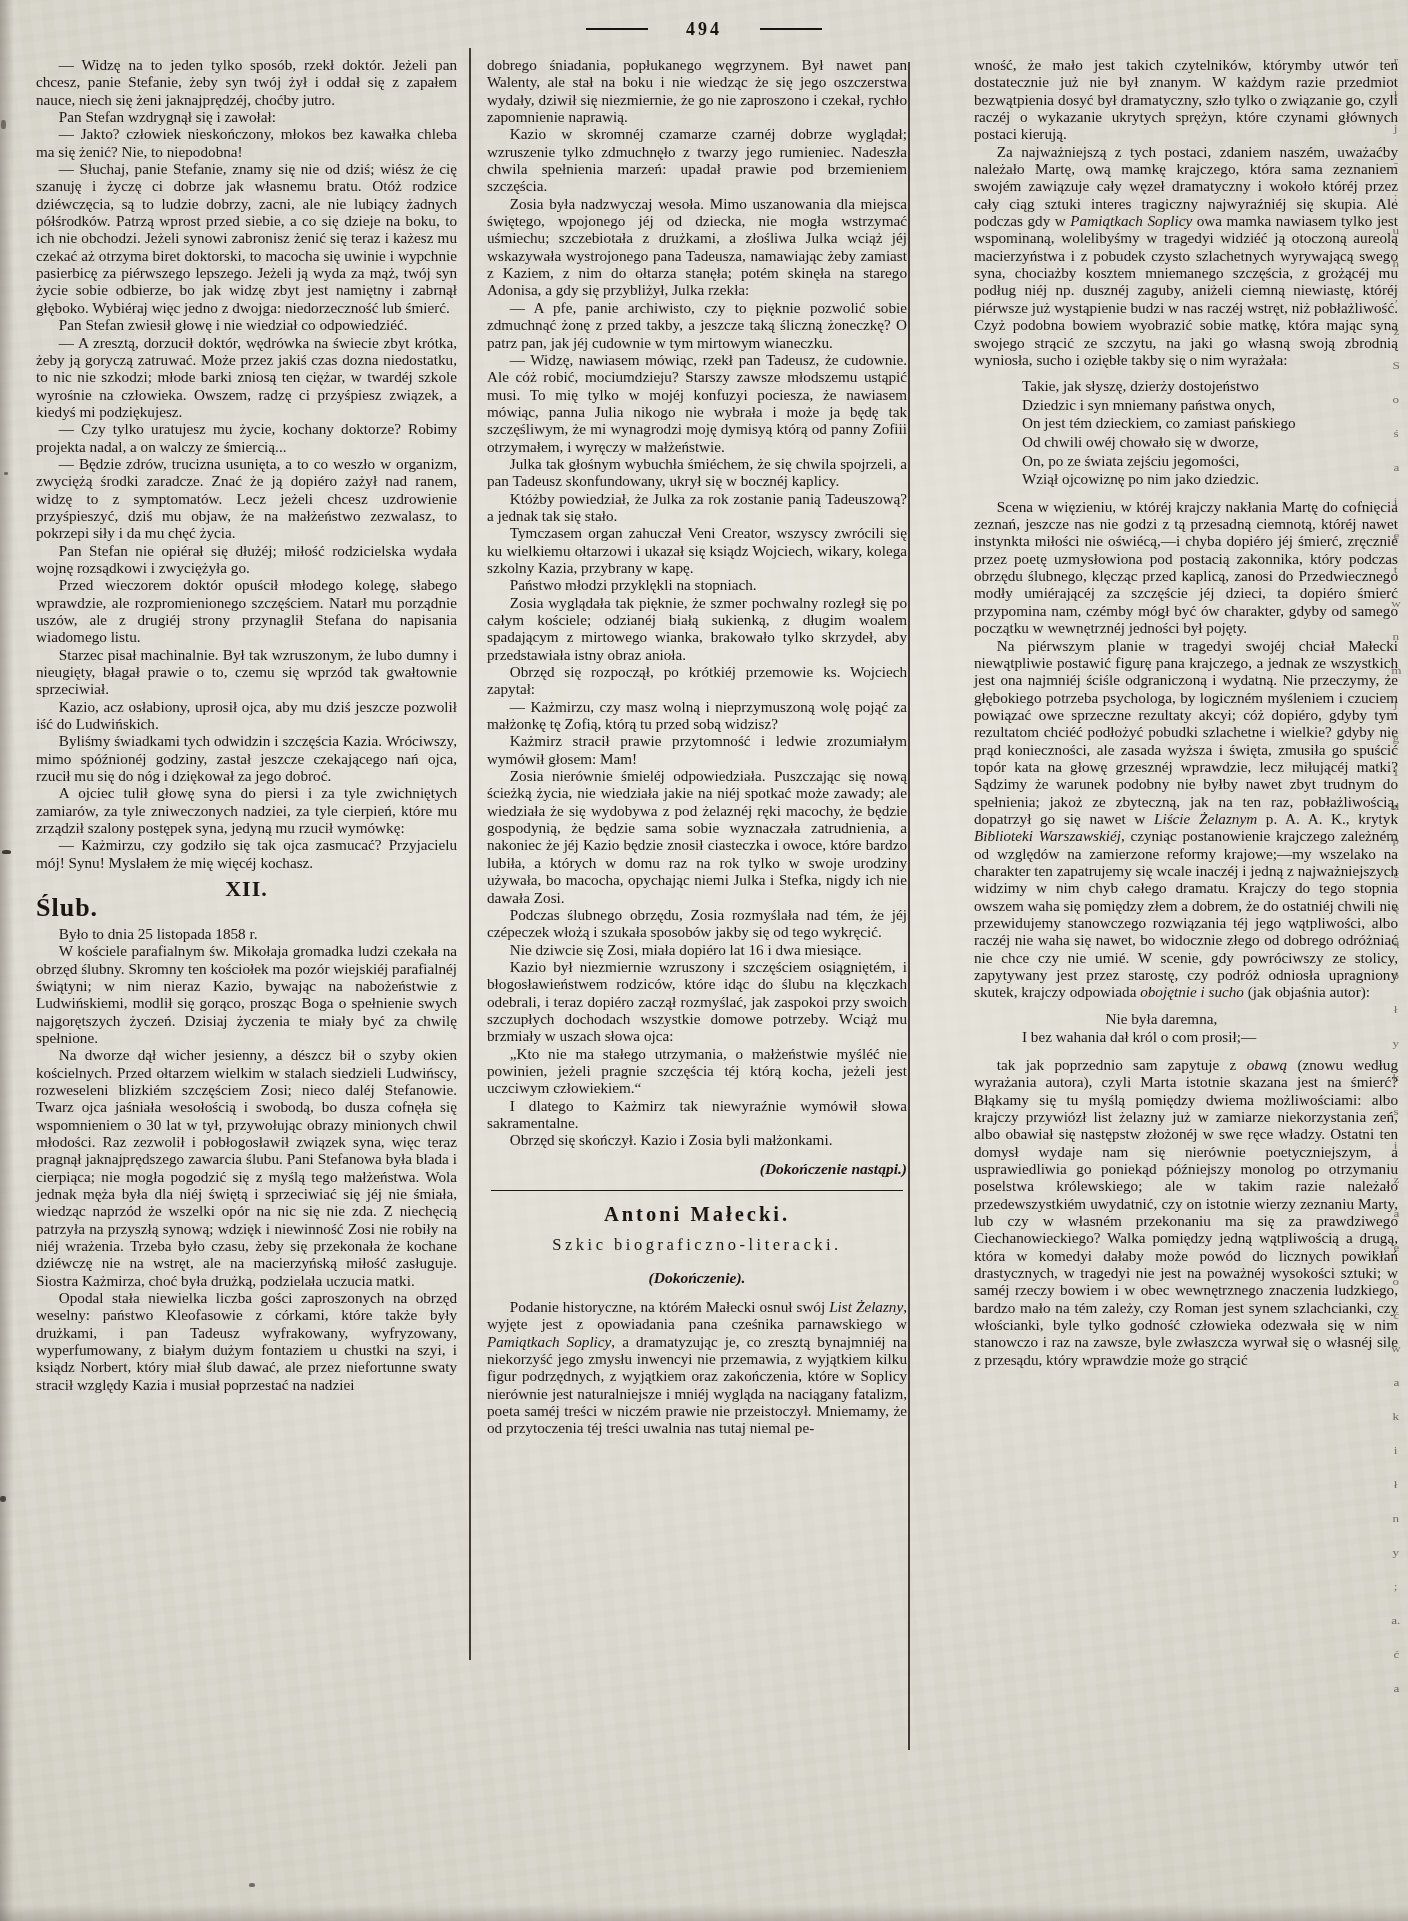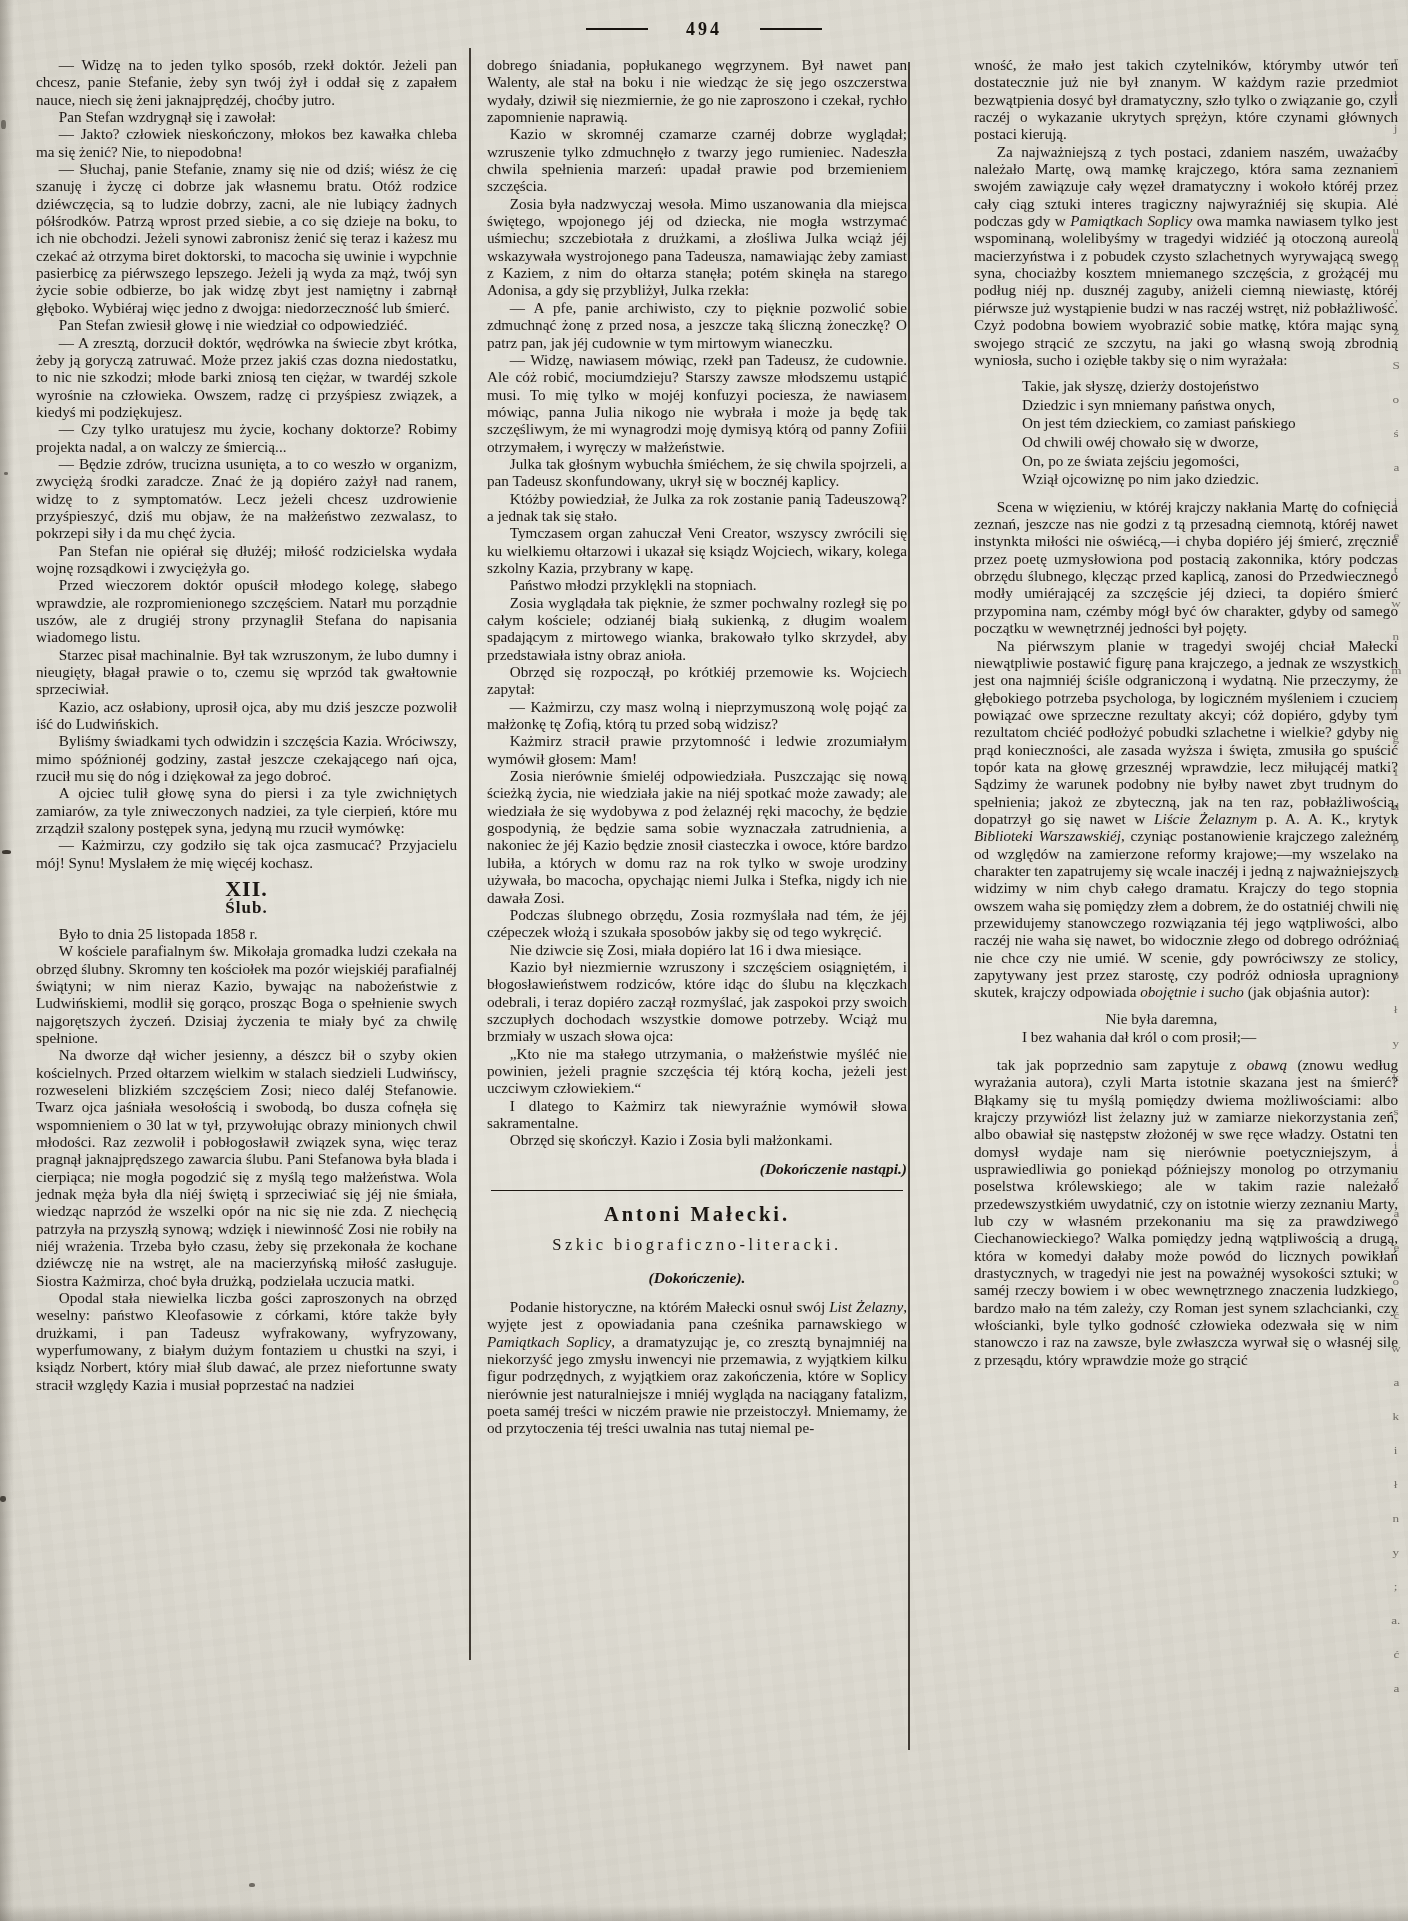--- a/index.html
+++ b/index.html
@@ -31,21 +31,21 @@
   #col0{left:36px;width:421px;}
   #col1{left:487px;width:420px;}
   #col2{left:942px;width:424px;margin-left:32px;}
   .divider{position:absolute;width:2px;background:#262019;opacity:.85;}
   #div0{left:469px;top:48px;height:1612px;}
   #div1{left:908px;top:62px;height:1688px;}
   .col p{margin:0;}
   .b-p{text-indent:1.5em;}
   .b-cont{text-indent:0;}
   .b-chnum{text-align:center;font-weight:bold;font-size:22px;margin:9px 0 1px;letter-spacing:1px;}
-  .b-chtitle{text-align:center;font-weight:bold;font-size:17px;margin:0 0 9px;letter-spacing:1px;}
+  .b-chtitle{text-align:left;font-weight:bold;font-size:26px;margin:0 0 9px;letter-spacing:1px;}
   .b-note{text-align:right;font-style:italic;font-weight:bold;font-size:15.5px;margin:11px 0 13px;text-indent:0;}
   .b-rule{height:0;border-top:1.6px solid #1c1711;margin:0 4px 15px;}
   .b-arttitle{text-align:center;font-weight:bold;font-size:20.5px;letter-spacing:3px;margin:4px 16px 13px;}
   .b-artsub{text-align:center;font-size:16.5px;letter-spacing:3.5px;margin:0 0 15px;}
   .b-artnote{text-align:center;font-style:italic;font-weight:bold;font-size:15.5px;margin:0 0 12px;text-indent:0;}
   .b-verse{white-space:pre-wrap;text-align:left;margin:9px 0 9px 48px;line-height:18.6px;}
   
   .bleed{
     position:absolute;right:2px;top:54px;width:20px;height:1640px;
     display:flex;flex-direction:column;align-items:center;justify-content:space-between;
@@ -97,21 +97,21 @@
     <p class="b-p">Było to dnia 25 listopada 1858 r.</p>
     <p class="b-p">W kościele parafialnym św. Mikołaja gromadka ludzi czekała na obrzęd ślubny. Skromny ten kościołek ma pozór wiejskiéj parafialnéj świątyni; w nim nieraz Kazio, bywając na nabożeństwie z Ludwińskiemi, modlił się gorąco, prosząc Boga o spełnienie swych najgorętszych życzeń. Dzisiaj życzenia te miały być za chwilę spełnione.</p>
     <p class="b-p">Na dworze dął wicher jesienny, a dészcz bił o szyby okien kościelnych. Przed ołtarzem wielkim w stalach siedzieli Ludwińscy, rozweseleni blizkiém szczęściem Zosi; nieco daléj Stefanowie. Twarz ojca jaśniała wesołością i swobodą, bo dusza cofnęła się wspomnieniem o 30 lat w tył, przywołując obrazy minionych chwil młodości. Raz zezwolił i pobłogosławił związek syna, więc teraz pragnął jaknajprędszego zawarcia ślubu. Pani Stefanowa była blada i cierpiąca; nie mogła pogodzić się z myślą tego małżeństwa. Wola jednak męża była dla niéj świętą i sprzeciwiać się jéj nie śmiała, wiedząc naprzód że wszelki opór na nic się nie zda. Z niechęcią patrzyła na przyszłą synową; wdzięk i niewinność Zosi nie robiły na niéj wrażenia. Trzeba było czasu, żeby się przekonała że kochane dziéwczę nie na wstręt, ale na macierzyńską miłość zasługuje. Siostra Każmirza, choć była drużką, podzielała uczucia matki.</p>
     <p class="b-p">Opodal stała niewielka liczba gości zaproszonych na obrzęd weselny: państwo Kleofasowie z córkami, które także były drużkami, i pan Tadeusz wyfrakowany, wyfryzowany, wyperfumowany, z białym dużym fontaziem u chustki na szyi, i ksiądz Norbert, który miał ślub dawać, ale przez niefortunne swaty stracił względy Kazia i musiał poprzestać na nadziei</p>
   </div>
 <div id="div0" class="divider"></div>
 <div id="col1" class="col">
     <p class="b-cont">dobrego śniadania, popłukanego węgrzynem. Był nawet pan Walenty, ale stał na boku i nie wiedząc że się jego oszczerstwa wydały, dziwił się niezmiernie, że go nie zaproszono i czekał, rychło zapomnienie naprawią.</p>
     <p class="b-p">Kazio w skromnéj czamarze czarnéj dobrze wyglądał; wzruszenie tylko zdmuchnęło z twarzy jego rumieniec. Nadeszła chwila spełnienia marzeń: upadał prawie pod brzemieniem szczęścia.</p>
     <p class="b-p">Zosia była nadzwyczaj wesoła. Mimo uszanowania dla miejsca świętego, wpojonego jéj od dziecka, nie mogła wstrzymać uśmiechu; szczebiotała z drużkami, a złośliwa Julka wciąż jéj wskazywała wystrojonego pana Tadeusza, namawiając żeby zamiast z Kaziem, z nim do ołtarza stanęła; potém skinęła na starego Adonisa, a gdy się przybliżył, Julka rzekła:</p>
-    <p class="b-p">— A pfe, panie archiwisto, czy to pięknie pozwolić sobie zdmuchnąć żonę z przed nosa, a jeszcze taką śliczną żoneczkę? O patrz pan, jak jéj cudownie w tym mirtowym wianeczku.</p>
+    <p class="b-p">— A pfe, panie archiwisto, czy to pięknie pozwolić sobie zdmuchnąć żonę z przed takby, a jeszcze taką śliczną żoneczkę? O patrz pan, jak jéj cudownie w tym mirtowym wianeczku.</p>
     <p class="b-p">— Widzę, nawiasem mówiąc, rzekł pan Tadeusz, że cudownie. Ale cóż robić, mociumdzieju? Starszy zawsze młodszemu ustąpić musi. To mię tylko w mojéj konfuzyi pociesza, że nawiasem mówiąc, panna Julia nikogo nie wybrała i może ja będę tak szczęśliwym, że mi wynagrodzi moję dymisyą którą od panny Zofiii otrzymałem, i wyręczy w małżeństwie.</p>
     <p class="b-p">Julka tak głośnym wybuchła śmiéchem, że się chwila spojrzeli, a pan Tadeusz skonfundowany, ukrył się w bocznéj kaplicy.</p>
     <p class="b-p">Któżby powiedział, że Julka za rok zostanie panią Tadeuszową? a jednak tak się stało.</p>
     <p class="b-p">Tymczasem organ zahuczał Veni Creator, wszyscy zwrócili się ku wielkiemu ołtarzowi i ukazał się ksiądz Wojciech, wikary, kolega szkolny Kazia, przybrany w kapę.</p>
     <p class="b-p">Państwo młodzi przyklękli na stopniach.</p>
     <p class="b-p">Zosia wyglądała tak pięknie, że szmer pochwalny rozległ się po całym kościele; odzianéj białą sukienką, z długim woalem spadającym z mirtowego wianka, brakowało tylko skrzydeł, aby przedstawiała istny obraz anioła.</p>
     <p class="b-p">Obrzęd się rozpoczął, po krótkiéj przemowie ks. Wojciech zapytał:</p>
     <p class="b-p">— Każmirzu, czy masz wolną i nieprzymuszoną wolę pojąć za małżonkę tę Zofią, którą tu przed sobą widzisz?</p>
     <p class="b-p">Każmirz stracił prawie przytomność i ledwie zrozumiałym wymówił głosem: Mam!</p>
     <p class="b-p">Zosia nierównie śmieléj odpowiedziała. Puszczając się nową ścieżką życia, nie wiedziała jakie na niéj spotkać może zawady; ale wiedziała że się wydobywa z pod żelaznéj ręki macochy, że będzie gospodynią, że będzie sama sobie wyznaczała zatrudnienia, a nakoniec że jéj Kazio będzie znosił ciasteczka i owoce, które bardzo lubiła, a których w domu raz na rok tylko w swoje urodziny używała, bo macocha, opychając niemi Julka i Stefka, nigdy ich nie dawała Zosi.</p>

